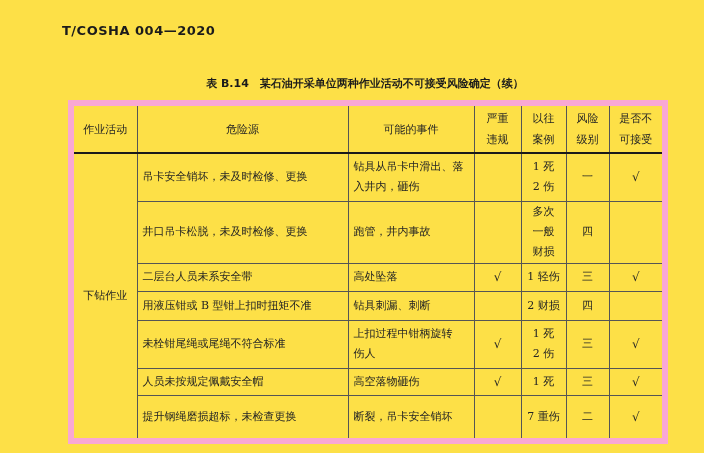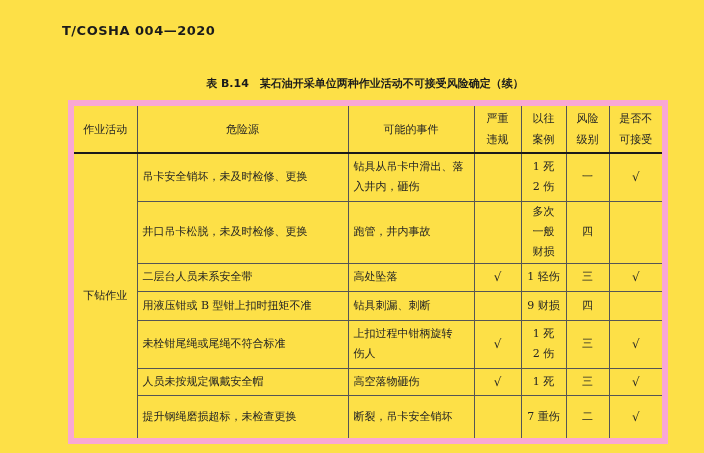--- a/index.html
+++ b/index.html
@@ -137,21 +137,21 @@
         <td class="left">高处坠落</td>
         <td class="check">√</td>
         <td>1 轻伤</td>
         <td>三</td>
         <td class="check">√</td>
       </tr>
       <tr style="height:29px">
         <td class="left">用液压钳或 B 型钳上扣时扭矩不准</td>
         <td class="left">钻具刺漏、刺断</td>
         <td class="check"></td>
-        <td>9 财损</td>
+        <td>2 财损</td>
         <td>四</td>
         <td class="check"></td>
       </tr>
       <tr style="height:48px">
         <td class="left">未栓钳尾绳或尾绳不符合标准</td>
         <td class="left">上扣过程中钳柄旋转
 伤人</td>
         <td class="check">√</td>
         <td>1 死
 2 伤</td>

